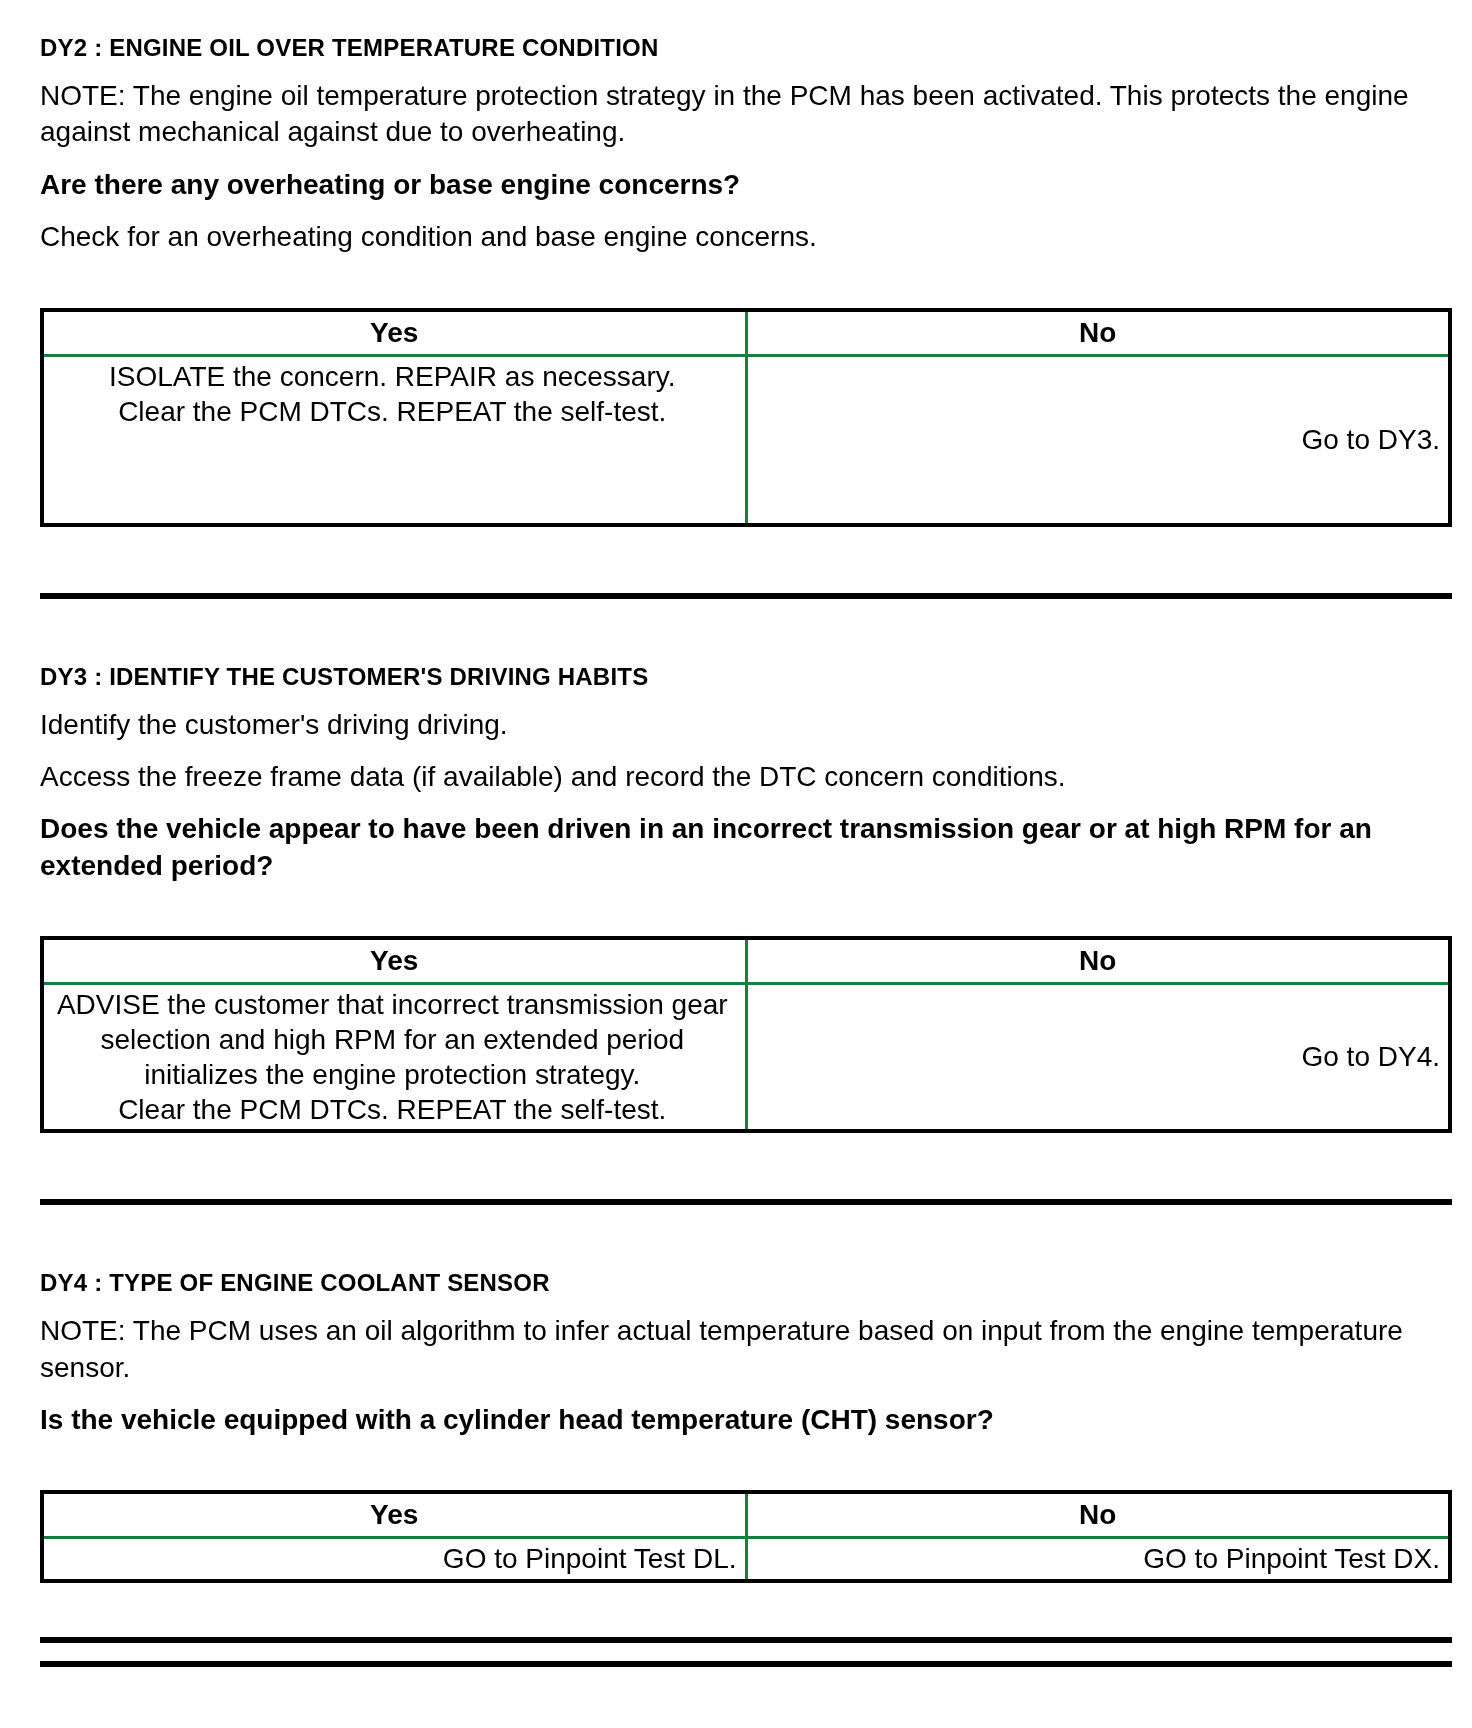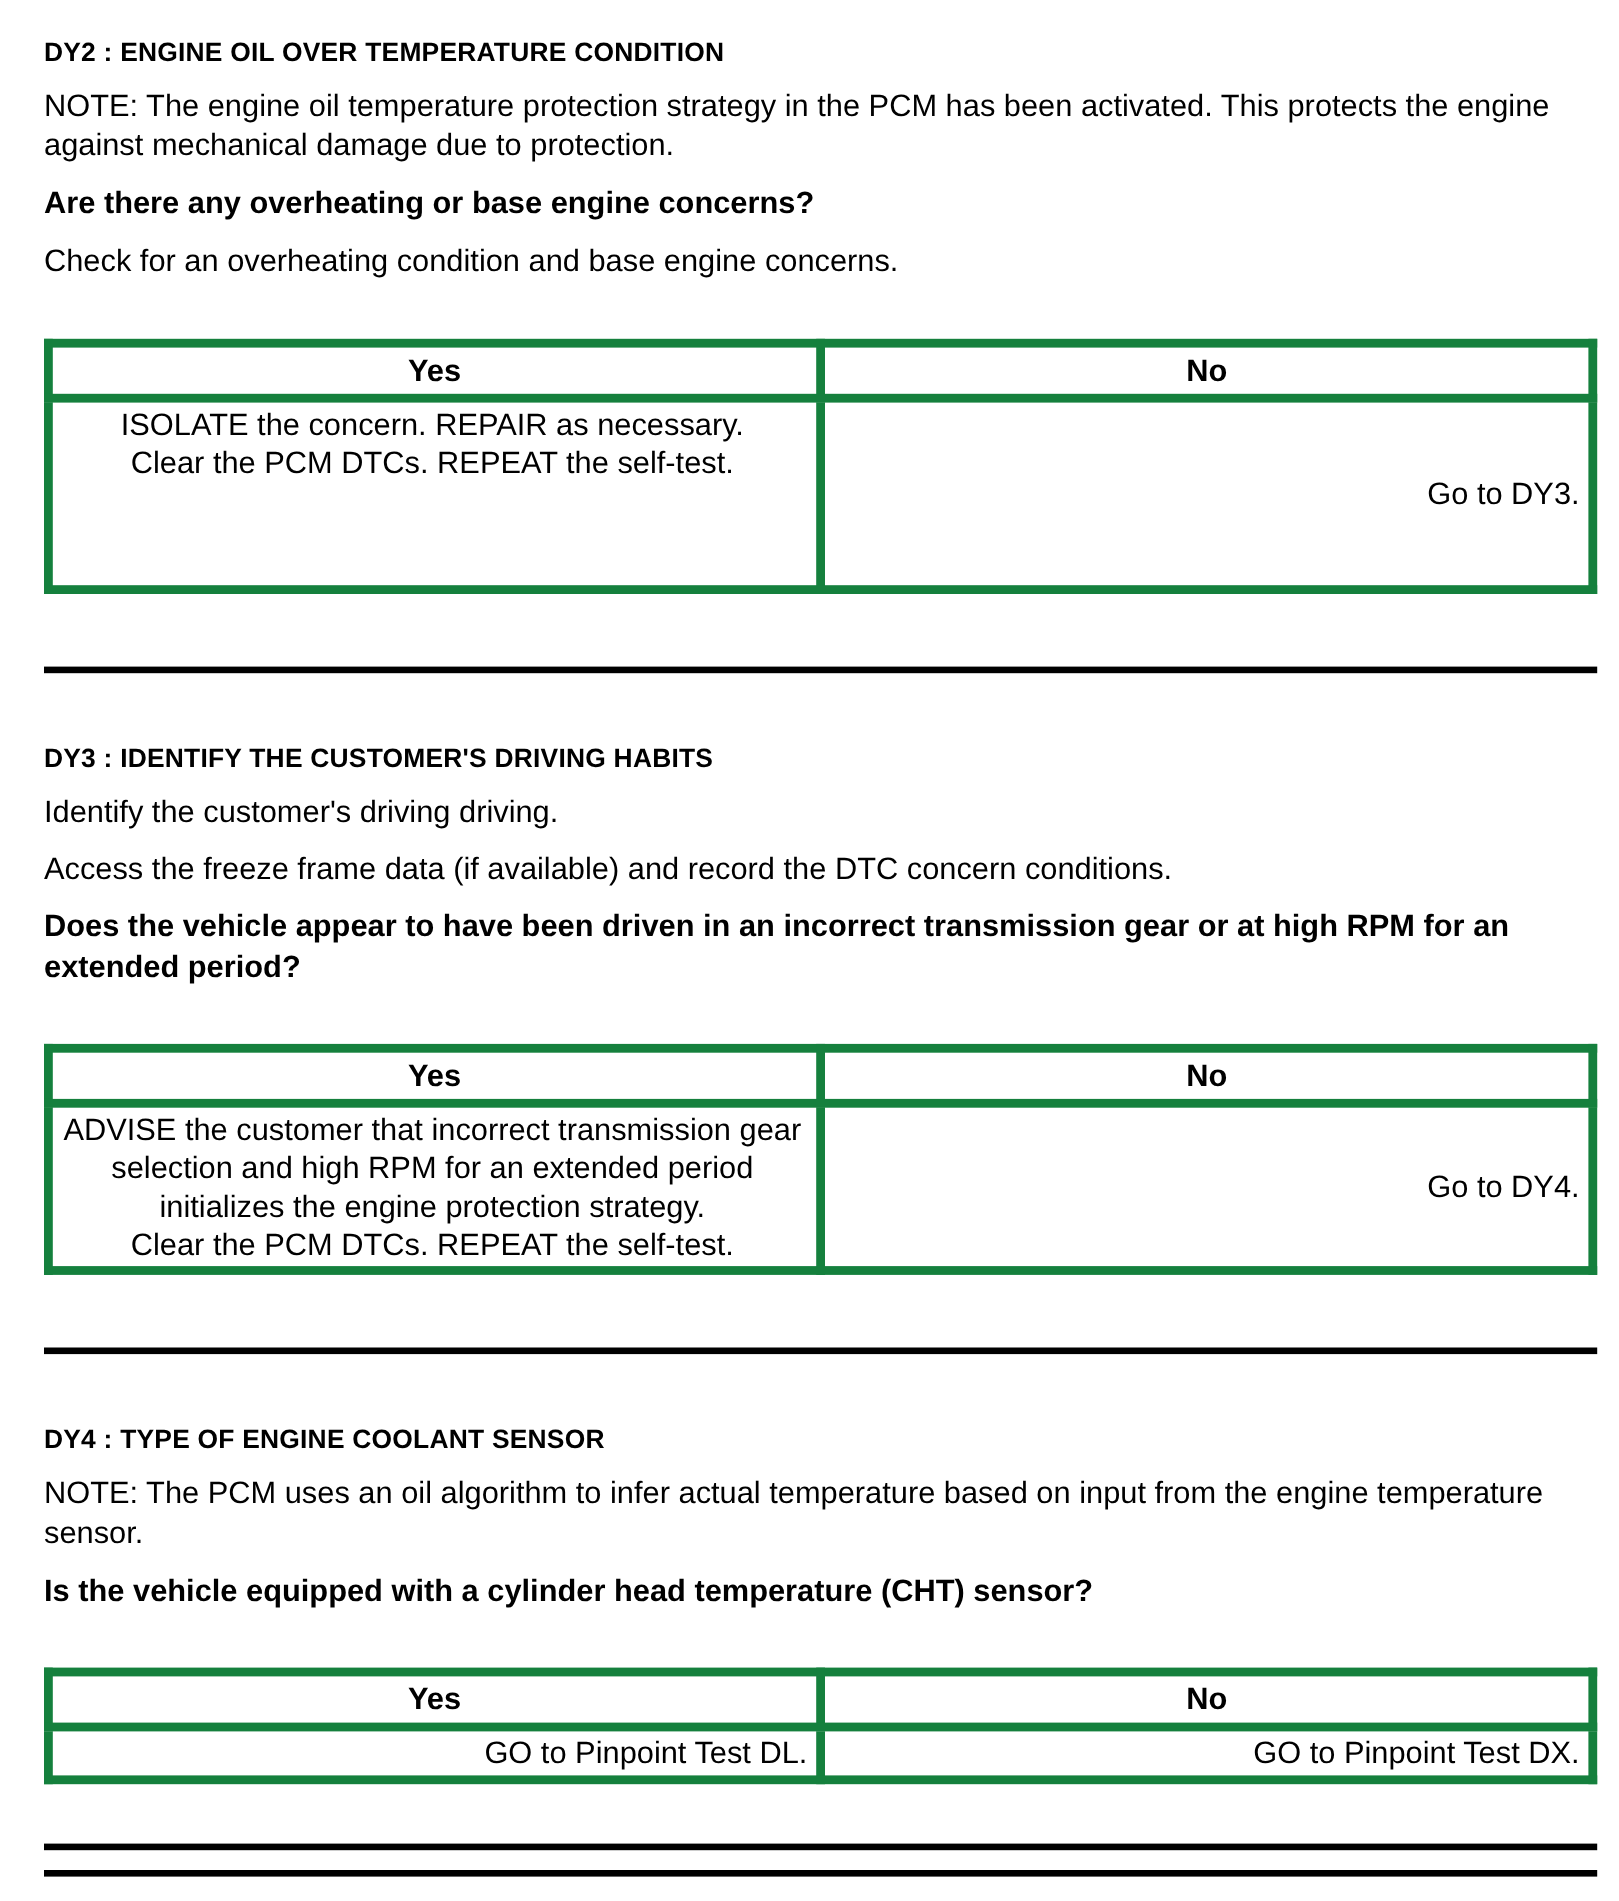--- a/index.html
+++ b/index.html
@@ -33,21 +33,21 @@
   .decision-table {
     width: 100%;
     border-collapse: collapse;
     border: 4px solid #000;
     margin-top: 52px;
     margin-bottom: 0;
     table-layout: fixed;
   }
   .decision-table th,
   .decision-table td {
-    border: 8px solid #15803d;
+    border: 3px solid #15803d;
     font-size: 28px;
     padding: 2px 8px;
     width: 50%;
   }
   .decision-table th {
     font-weight: bold;
     text-align: center;
     height: 38px;
   }
   td.action-cell {
@@ -79,21 +79,21 @@
   }
   .cell-line { display: block; }
 </style>
 </head>
 <body>
 
 <div class="page">
 
   <section>
     <h2 class="section-heading">DY2 : ENGINE OIL OVER TEMPERATURE CONDITION</h2>
-    <p class="para">NOTE: The engine oil temperature protection strategy in the PCM has been activated. This protects the engine against mechanical damage due to protection.</p>
+    <p class="para">NOTE: The engine oil temperature protection strategy in the PCM has been activated. This protects the engine against mechanical against due to overheating.</p>
     <p class="para bold">Are there any overheating or base engine concerns?</p>
     <p class="para">Check for an overheating condition and base engine concerns.</p>
 
     <table class="decision-table">
       <thead>
         <tr>
           <th>Yes</th>
           <th>No</th>
         </tr>
       </thead>

